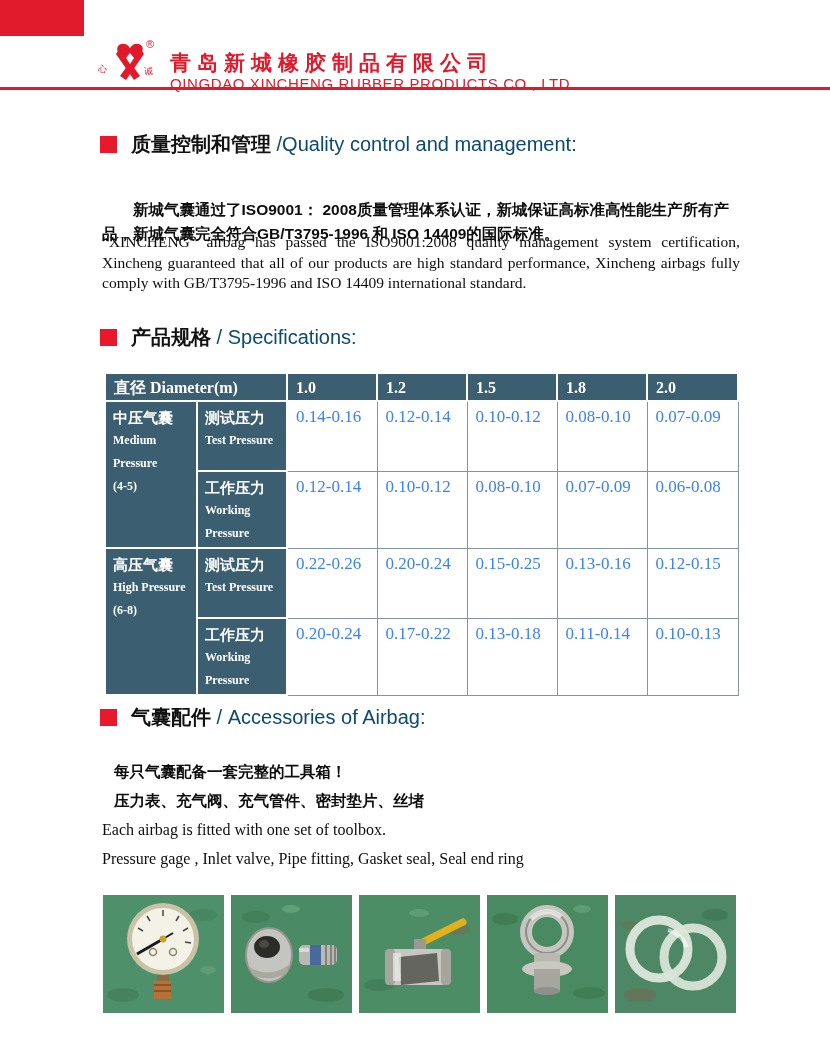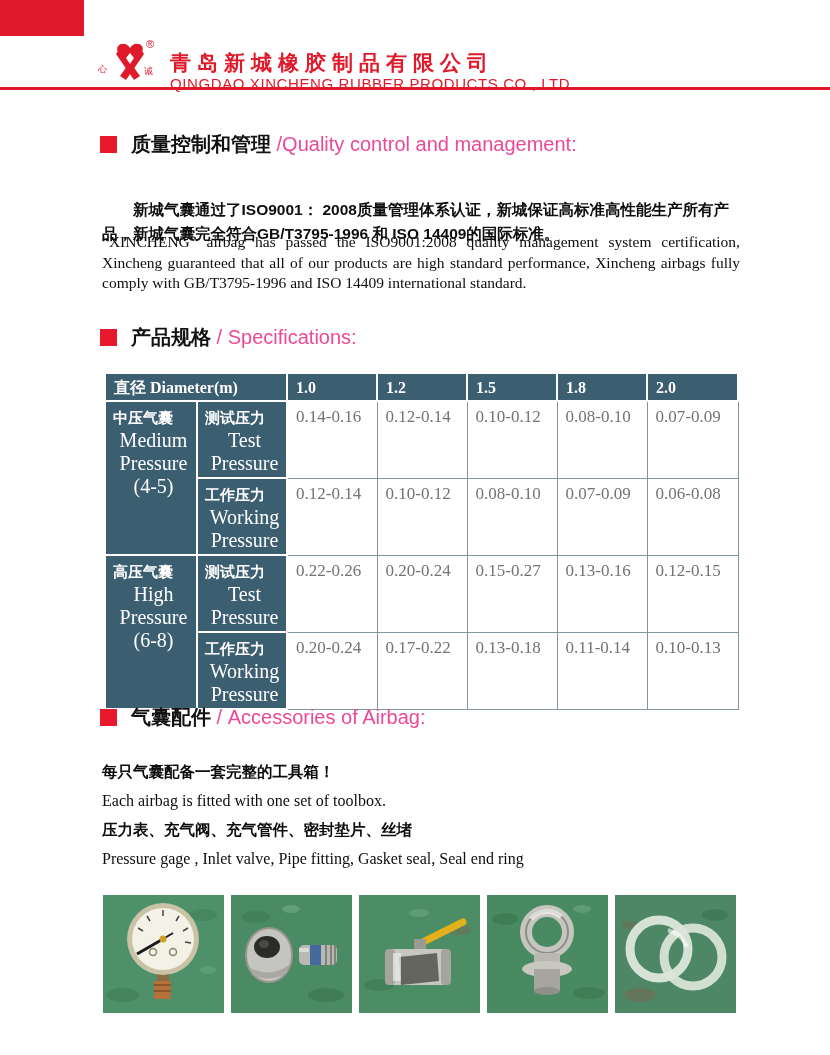--- a/index.html
+++ b/index.html
@@ -19,21 +19,21 @@
   }
   .hdr-name-en {
     position:absolute; left:170px; top:75px; font-size:15px; font-weight:400;
     letter-spacing:0.6px; color:#e0192b; white-space:nowrap;
   }
   
   .sec-head { position:absolute; left:100px; display:flex; align-items:center; }
   .sec-square { width:17px; height:17px; background:#e8182d; margin-right:14px; flex:0 0 auto; }
   .sec-title { font-size:20px; white-space:nowrap; }
   .sec-title .zh { font-weight:700; }
-  .sec-title .en { font-weight:400; color:#ec4899; }
+  .sec-title .en { font-weight:400; color:#0c4a6e; }
   #sec1 { top:131px; } #sec2 { top:324px; } #sec3 { top:704px;text-align:center; }
   
   .para-zh {
     position:absolute; left:102px; top:186px; width:638px;
     font-size:15.5px; font-weight:600; line-height:24px; text-indent:2em; color:#0d0d0d;margin-top:12px;
   }
   .para-en {
     position:absolute; left:102px; top:232px; width:638px;
     font-family:"Liberation Serif", serif; font-size:15.5px; line-height:20.5px;
     text-align:justify; color:#0d0d0d;
@@ -47,30 +47,30 @@
   .spec-table td { vertical-align:top; }
   .teal { background:#3b5e71; color:#ffffff; border:2px solid #ffffff; }
   .spec-table .hdr-cell {
     height:28px; font-family:"Liberation Serif", serif; font-weight:700; font-size:16px;
     padding:2px 18px 0 8px; vertical-align:middle;
   }
   .spec-table .group-cell, .spec-table .sub-cell {
     padding:4px 2px 2px 7px; font-size:16px; line-height:23px;
   }
   .lbl-zh { display:block; font-weight:700; font-size:15px; }
-  .lbl-en, .lbl-range { display:block; font-family:"Liberation Serif", serif; font-weight:400; font-size:20px;text-align:center; }
+  .lbl-en, .lbl-range { display:block; font-family:"Liberation Serif", serif; font-weight:700; font-size:12px; }
   .val-cell {
     background:#ffffff; border:1px solid #82959f; height:70px;
-    font-family:"Liberation Serif", serif; font-size:17px; color:#737373;
+    font-family:"Liberation Serif", serif; font-size:17px; color:#3b82f6;
     padding:5px 0 0 8px;
   }
   
   .acc-lines { position:absolute; left:102px; top:760px; width:638px; }
   .acc-line { height:29px; line-height:24px; }
-  .acc-line.zh { font-size:15.5px; font-weight:700; color:#0d0d0d; }
+  .acc-line.zh { font-size:15.5px; font-weight:700; color:#0d0d0d;margin-left:12px; }
   .acc-line.en { font-family:"Liberation Serif", serif; font-size:16px; color:#0d0d0d; }
   
   .photo-strip {
     position:absolute; left:103px; top:895px; width:633px; height:118px;
     display:flex; gap:7px;
   }
   .photo { flex:1 1 0; height:118px; overflow:hidden; }
   .photo svg { display:block; width:100%; height:100%; }
 </style>
 </head>
@@ -167,21 +167,21 @@
           <span class="lbl-zh">高压气囊</span>
           <span class="lbl-en">High Pressure</span>
           <span class="lbl-range">(6-8)</span>
         </td>
         <td class="teal sub-cell">
           <span class="lbl-zh">测试压力</span>
           <span class="lbl-en">Test Pressure</span>
         </td>
         <td class="val-cell">0.22-0.26</td>
         <td class="val-cell">0.20-0.24</td>
-        <td class="val-cell">0.15-0.27</td>
+        <td class="val-cell">0.15-0.25</td>
         <td class="val-cell">0.13-0.16</td>
         <td class="val-cell">0.12-0.15</td>
       </tr>
 
       <tr>
         <td class="teal sub-cell">
           <span class="lbl-zh">工作压力</span>
           <span class="lbl-en">Working Pressure</span>
         </td>
         <td class="val-cell">0.20-0.24</td>
@@ -195,22 +195,22 @@
 
   <div class="sec-head" id="sec3">
     <span class="sec-square"></span>
     <span class="sec-title">
       <span class="zh">气囊配件</span><span class="en"> / Accessories of Airbag:</span>
     </span>
   </div>
 
   <div class="acc-lines">
     <div class="acc-line zh">每只气囊配备一套完整的工具箱！</div>
+    <div class="acc-line zh">压力表、充气阀、充气管件、密封垫片、丝堵</div>
     <div class="acc-line en">Each airbag is fitted with one set of toolbox.</div>
-    <div class="acc-line zh">压力表、充气阀、充气管件、密封垫片、丝堵</div>
     <div class="acc-line en">Pressure gage , Inlet valve, Pipe fitting, Gasket seal, Seal end ring</div>
   </div>
 
   <div class="photo-strip">
 
     <div class="photo">
       <svg viewBox="0 0 121 118" preserveAspectRatio="none">
         <rect width="121" height="118" fill="#4e9069"></rect>
         <ellipse cx="20" cy="100" rx="16" ry="7" fill="#3d7c57" opacity="0.6"></ellipse>
         <ellipse cx="100" cy="20" rx="14" ry="6" fill="#3d7c57" opacity="0.5"></ellipse>

